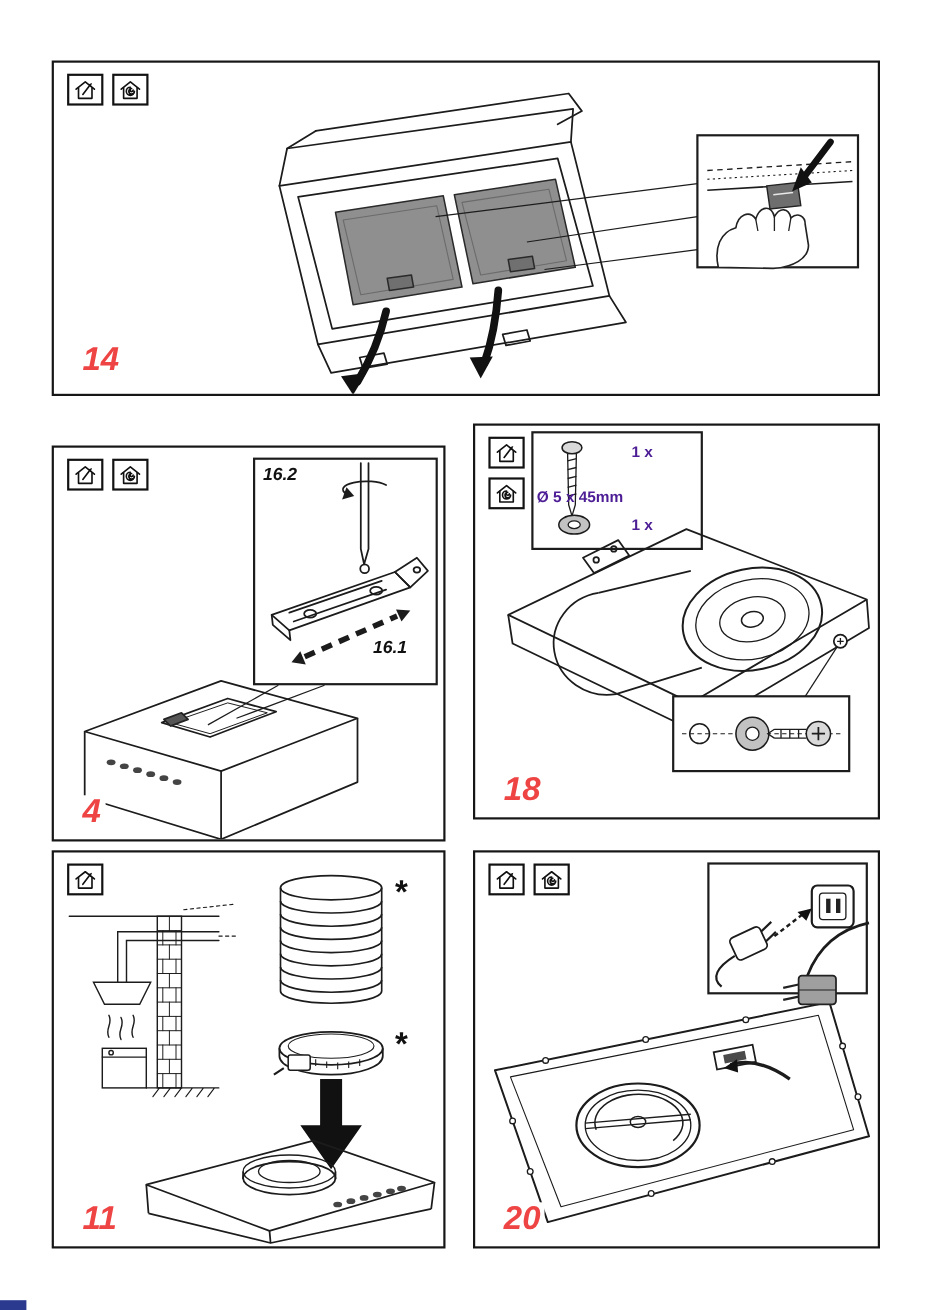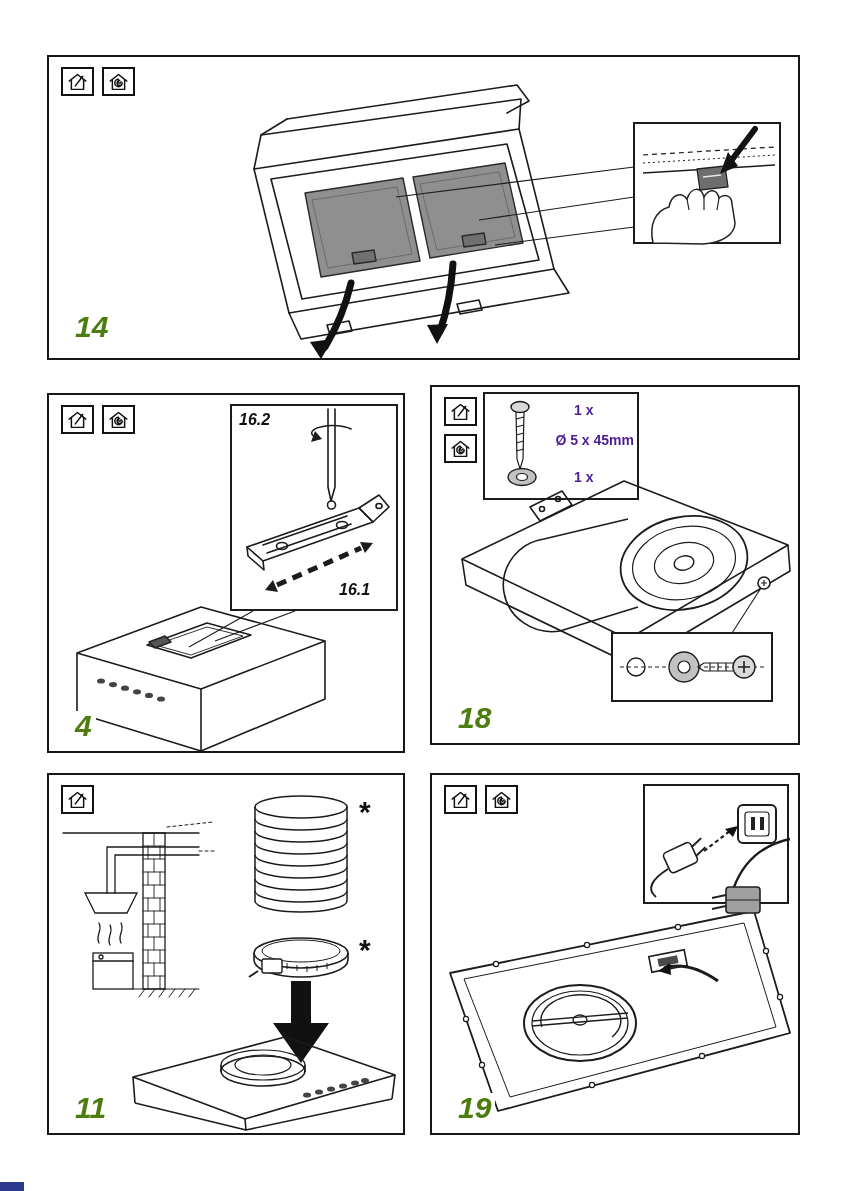--- a/index.html
+++ b/index.html
@@ -2,32 +2,32 @@
 <html><head>
 <meta charset="utf-8">
 <style>
   * { margin:0; padding:0; box-sizing:border-box; }
   body { background:#e9e9e9; }
   .page { position:relative; width:841px; height:1191px; background:#ffffff;
           font-family:"Liberation Sans", sans-serif; overflow:hidden; margin:0 auto; }
   .panel { position:absolute; border:2px solid #161616; background:#fff; }
   .ill { position:absolute; left:0; top:0; width:100%; height:100%; display:block; }
   .step-num { position:absolute; left:22px; bottom:10px; font-style:italic; font-weight:bold;
-              font-size:30px; color:#4d7c0f; line-height:1; background:#fff; padding:0 4px; z-index:4; }
+              font-size:30px; color:#ef4444; line-height:1; background:#fff; padding:0 4px; z-index:4; }
   .mode-icons { position:absolute; top:10px; left:12px; display:flex; gap:8px; z-index:3; }
   .mode-icons.vert { flex-direction:column; }
   .mi-box { width:33px; height:29px; border:2px solid #121212; background:#fff;
             display:flex; align-items:center; justify-content:center; }
   .mi-box svg { width:25px; height:21px; display:block; }
   .lbl { position:absolute; font-style:italic; font-weight:bold; font-size:16px; color:#111; z-index:2; }
   .plbl { position:absolute; font-weight:bold; font-size:14px; color:#4c1d95; z-index:2; white-space:nowrap; }
   .ast { position:absolute; font-weight:bold; font-size:30px; color:#111; z-index:2; line-height:1; }
   .corner-mark { position:absolute; left:0; bottom:0; width:24px; height:9px; background:#2b3a8f; }
   #p14 { left:47px; top:55px;  width:753px; height:305px; }
-  #p15 { left:47px; top:393px; width:358px; height:360px; }
+  #p15 { left:47px; top:405px; width:358px; height:360px; }
   #p16 { left:430px; top:385px; width:370px; height:360px; }
   #p17 { left:47px; top:773px; width:358px; height:362px; }
   #p18 { left:430px; top:773px; width:370px; height:362px; }
   #p14 .step-num { bottom:16px; }
 </style>
 </head>
 <body>
 
 <svg style="position:absolute;width:0;height:0" aria-hidden="true">
   <defs>
@@ -157,21 +157,21 @@
       <g fill="#444" stroke="none">
         <ellipse cx="52" cy="286" rx="4" ry="2.6"></ellipse>
           <ellipse cx="64" cy="289.6" rx="4" ry="2.6"></ellipse>
         <ellipse cx="76" cy="293.2" rx="4" ry="2.6"></ellipse>
           <ellipse cx="88" cy="296.8" rx="4" ry="2.6"></ellipse>
         <ellipse cx="100" cy="300.4" rx="4" ry="2.6"></ellipse>
           <ellipse cx="112" cy="304" rx="4" ry="2.6"></ellipse>
       </g>
     </svg>
     <div class="lbl" style="left:190px; top:16px;">16.2</div>
-    <div class="lbl" style="left:290px; top:174px;margin-top:12px;">16.1</div>
+    <div class="lbl" style="left:290px; top:174px;">16.1</div>
     <div class="step-num">4</div>
   </section>
 
   <section class="panel" id="p16">
     <div class="mode-icons vert">
       <span class="mi-box">
           <svg viewBox="0 0 26 24">
             <use href="#ic-vent"></use>
           </svg>
         </span>
@@ -217,21 +217,21 @@
       <circle cx="252" cy="280" r="15" fill="#c2c2c2" stroke="#1c1c1c" stroke-width="1.4"></circle>
       <circle cx="252" cy="280" r="6" fill="#fff" stroke="#1c1c1c" stroke-width="1.2"></circle>
       <circle cx="312" cy="280" r="11" fill="#d9d9d9" stroke="#1c1c1c" stroke-width="1.4"></circle>
       <path d="M306 280 L318 280 M312 274 L312 286" stroke="#1c1c1c" stroke-width="1.6"></path>
       <g stroke="#1c1c1c" stroke-width="1.2" fill="none">
         <path d="M301 276 L272 276 M301 284 L272 284 M272 276 L266 280 L272 284"></path>
         <path d="M278 276 V284 M286 276 V284 M294 276 V284"></path>
       </g>
     </svg>
     <div class="plbl" style="left:142px; top:15px;">1 x</div>
-    <div class="plbl" style="left:56px; top:45px; width:146px; text-align:right;">Ø 5 x 45mm</div>
+    <div class="plbl" style="left:56px; top:56px; width:146px; text-align:left;">Ø 5 x 45mm</div>
     <div class="plbl" style="left:142px; top:82px;">1 x</div>
     <div class="step-num">18</div>
   </section>
 
   <section class="panel" id="p17">
     <div class="mode-icons">
       <span class="mi-box">
           <svg viewBox="0 0 26 24">
             <use href="#ic-vent"></use>
           </svg>
@@ -352,17 +352,17 @@
         <ellipse cx="148" cy="245" rx="7" ry="5" stroke-width="1.3"></ellipse>
       </g>
 
       <path d="M358 64 C330 70 312 86 302 112" stroke="#1c1c1c" stroke-width="2.4" fill="none"></path>
       <rect x="294" y="112" width="34" height="26" rx="3" fill="#9f9f9f" stroke="#222" stroke-width="1.6"></rect>
       <path d="M294 125 H328" stroke="#222" stroke-width="1"></path>
       <path d="M294 120 L280 123 M294 131 L280 134" stroke="#222" stroke-width="2" fill="none"></path>
       <path d="M286 206 C266 192 248 188 232 193" stroke="#1c1c1c" stroke-width="3" fill="none"></path>
       <polygon points="226,196 238,188 239,200" fill="#111"></polygon>
     </svg>
-    <div class="step-num">19</div>
+    <div class="step-num">20</div>
   </section>
 
   <div class="corner-mark"></div>
 </div>
 
 </body></html>

